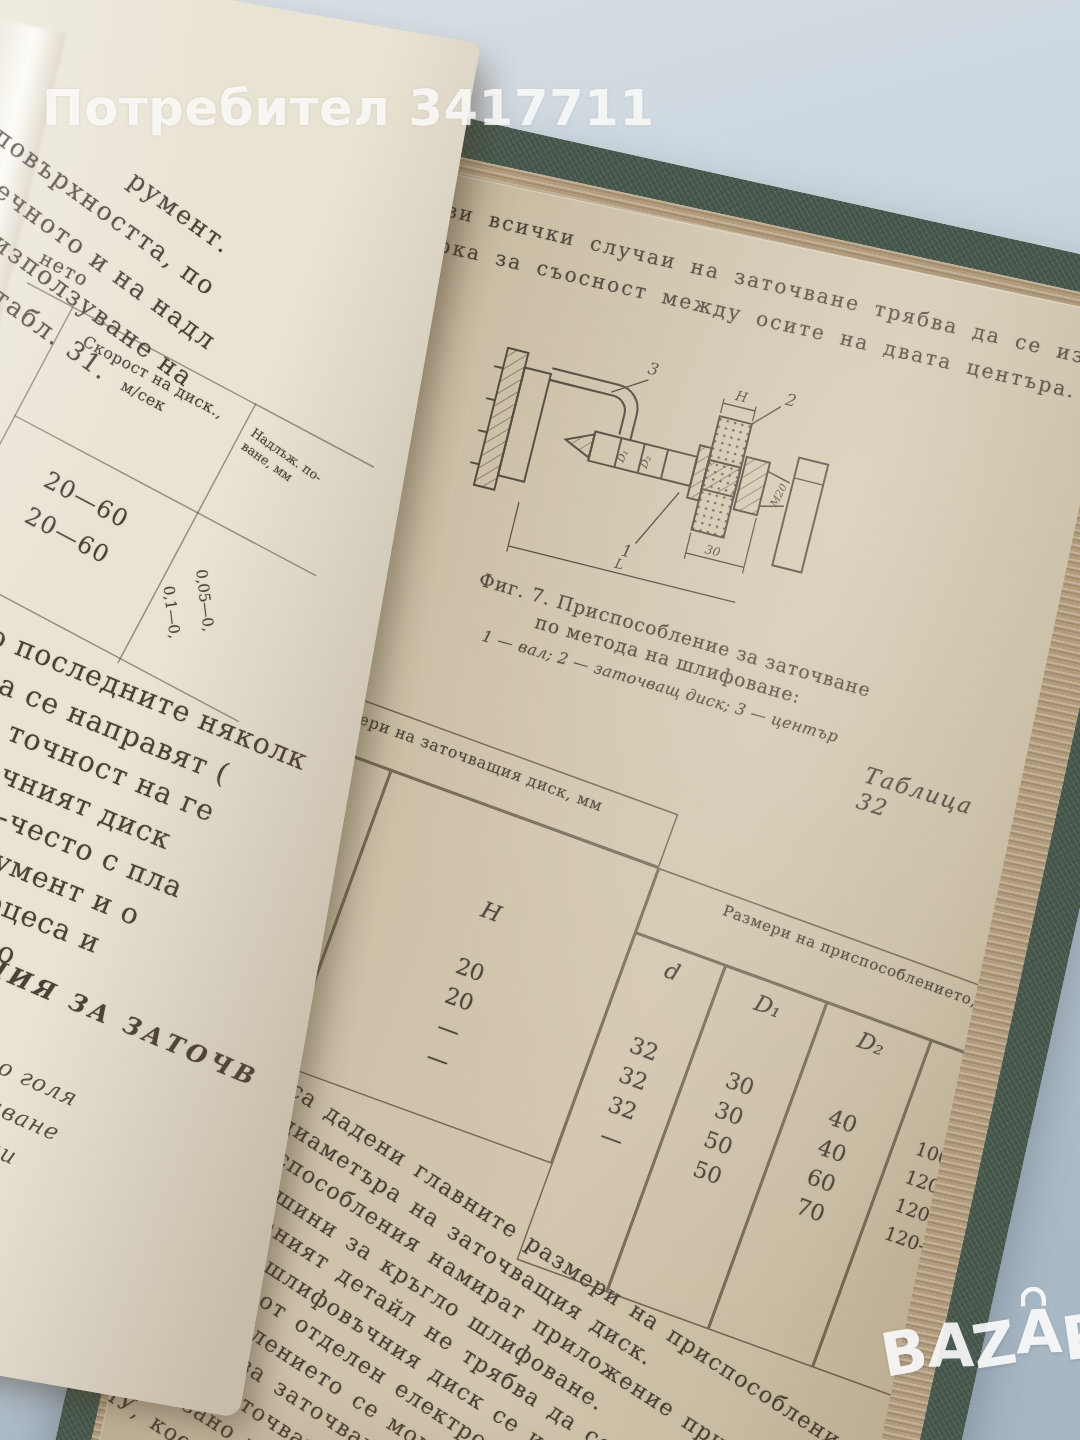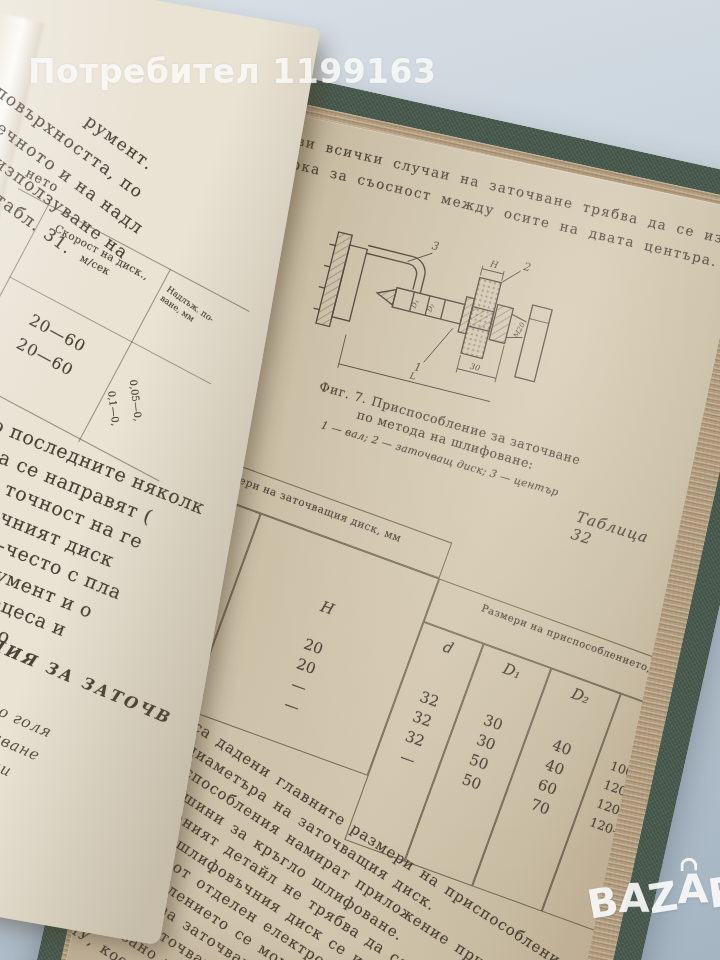--- a/index.html
+++ b/index.html
@@ -295,21 +295,21 @@
     <div class="abs lp-bot">
       <div class="ln">виси до голя</div>
       <div class="ln">а заточване</div>
       <div class="ln">ват разли</div>
       <div class="ln">лифовал</div>
       <div class="ln">зано в</div>
       <div class="ln">д дис</div>
     </div>
   </div>
 
-  <div class="abs watermark ln">Потребител 1199163</div>
+  <div class="abs watermark ln">Потребител 3417711</div>
 
   <div class="abs bazar">
     <span class="bz0">B</span>
     <span class="bz1">A</span>
     <span class="bz2">Z</span>
     <span class="bz3">
       <span>A</span>
       <span class="bag-handle"></span>
     </span>
     <span class="bz4">R</span>

